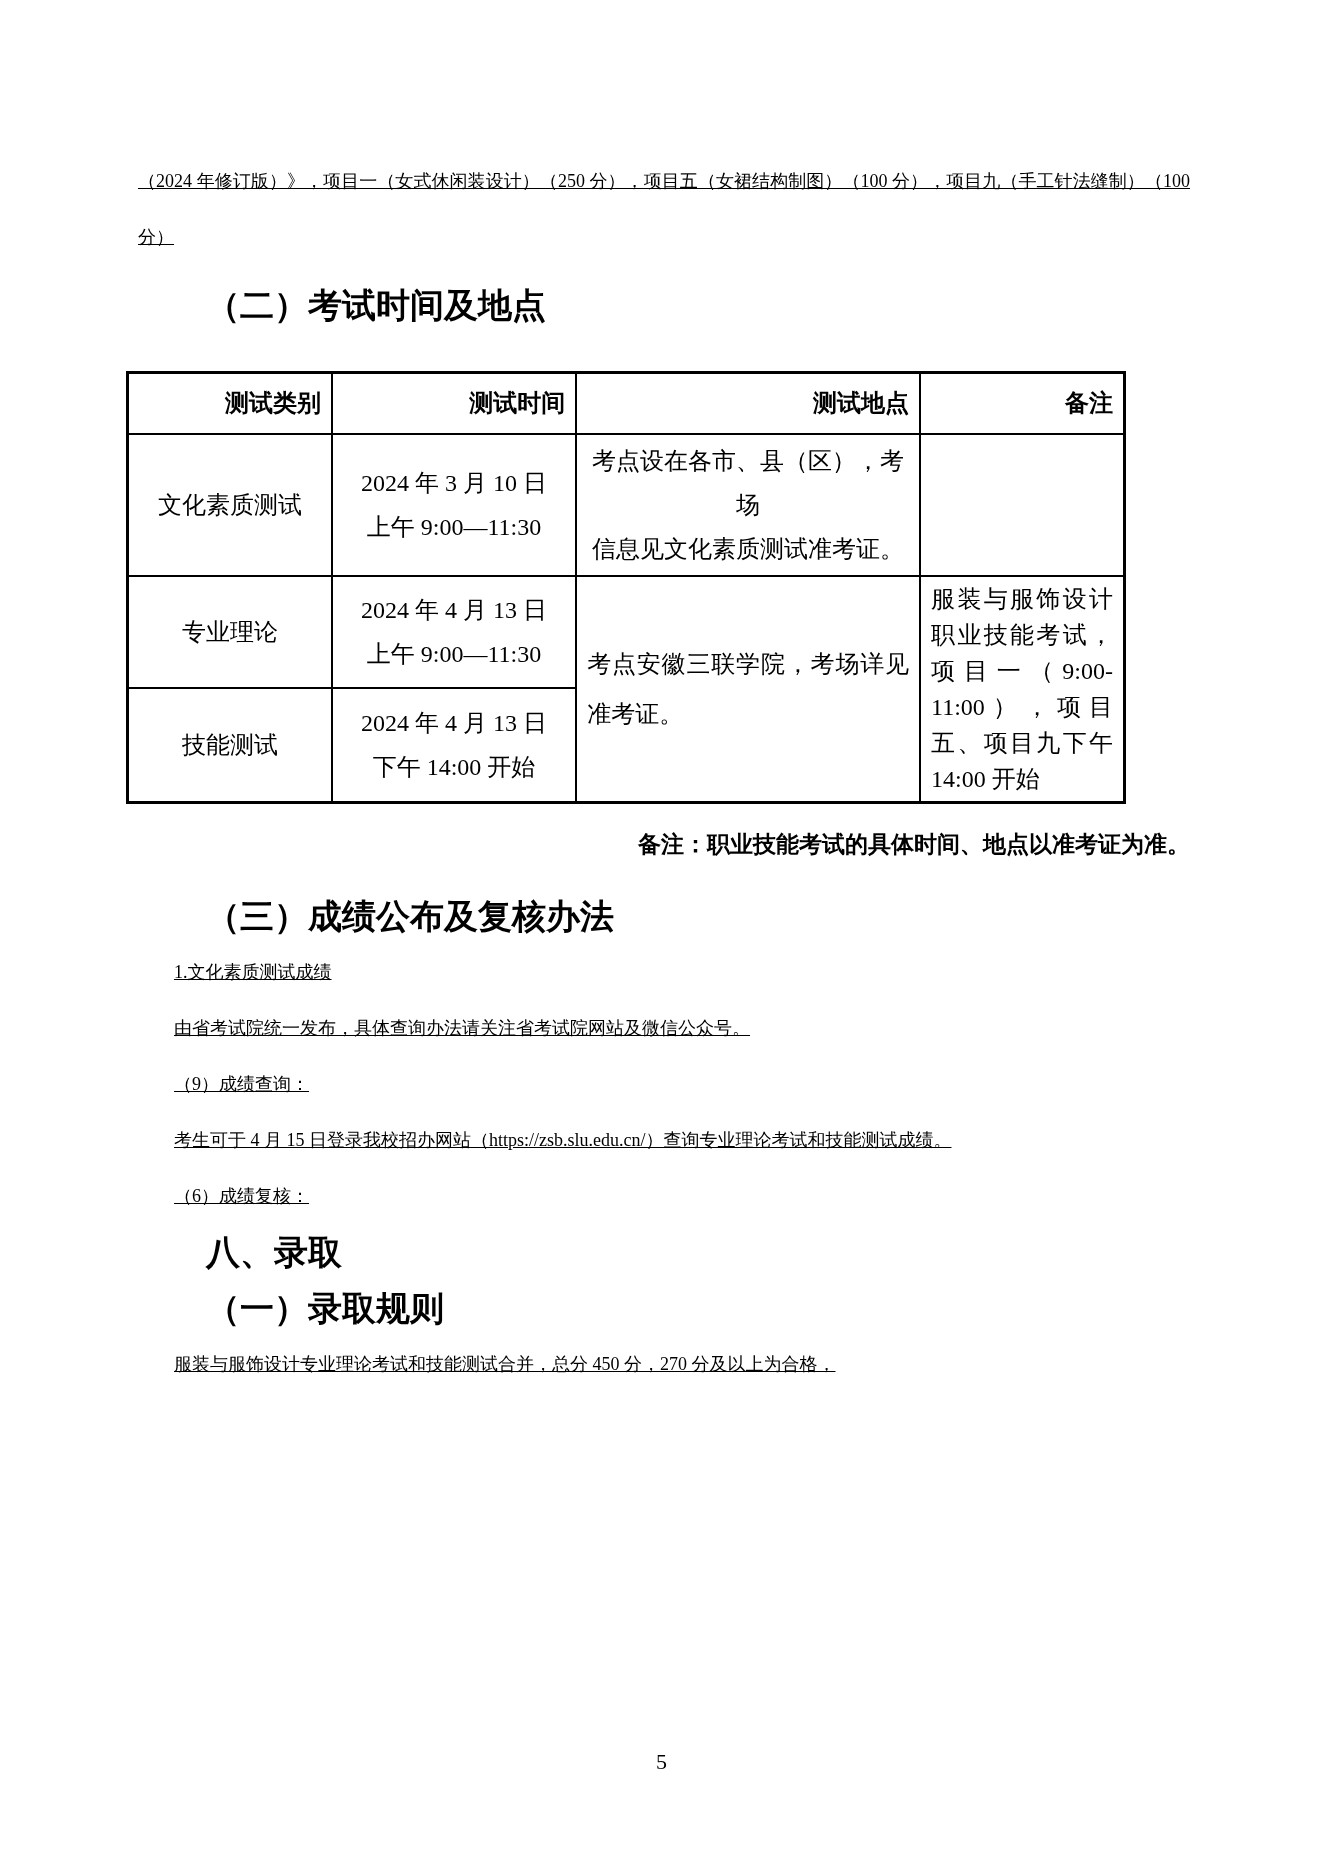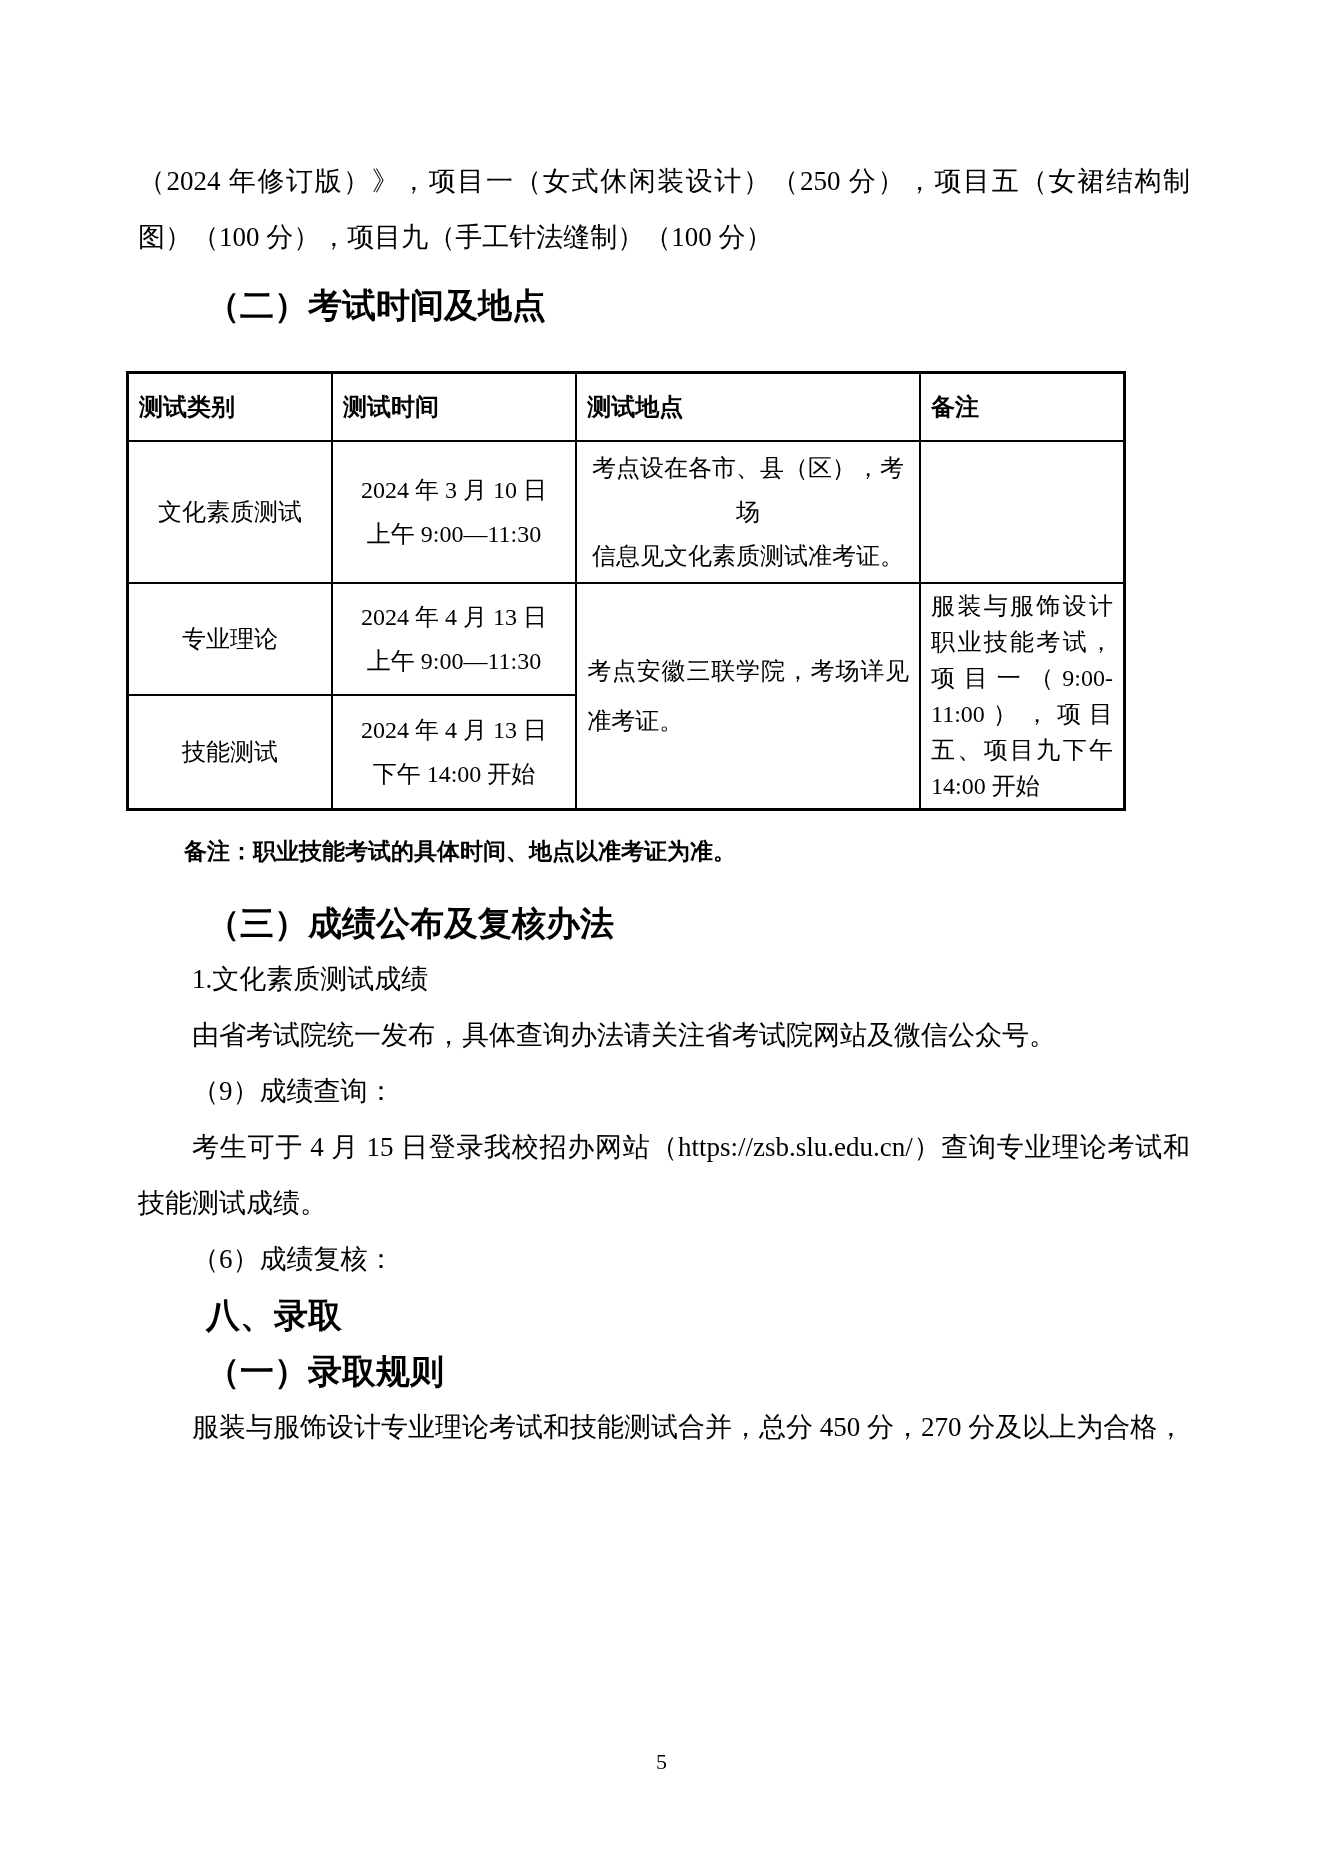--- a/index.html
+++ b/index.html
@@ -15,23 +15,24 @@
     background: #ffffff;
     box-sizing: border-box;
     padding: 153px 133px 0 138px;
     font-family: "Liberation Serif", "DejaVu Serif", serif;
     color: #000000;
     overflow: hidden;
   }
   p, h3 { margin: 0; padding: 0; }
 
   .body-text {
-    font-size: 27px;
+    font-size: 18px;
     line-height: 56px;
     text-align: justify;
+    text-decoration: underline;
   }
   .indent   { text-indent: 2em; }
   .no-indent{ text-indent: 0; }
 
   .heading {
     font-family: "Liberation Sans", "DejaVu Sans", sans-serif;
     font-weight: bold;
     font-size: 34px;
     line-height: 56px;
     text-indent: 2em;
@@ -50,42 +51,43 @@
   table.exam th, table.exam td {
     border: 2px solid #000;
     box-sizing: border-box;
     vertical-align: middle;
     padding: 4px 10px;
     font-size: 24px;
   }
   table.exam th {
     font-family: "Liberation Sans", "DejaVu Sans", sans-serif;
     font-weight: bold;
-    height: 68px;
-    text-align: left;
+    height: 61px;
+    text-align: right;
   }
   col.c1 { width: 20.5%; }
   col.c2 { width: 24.5%; }
   col.c3 { width: 34.5%; }
   col.c4 { width: 20.5%; }
   tr.r1 { height: 100px; }
   tr.r2 { height: 85px; }
   tr.r3 { height: 94px; }
   td.center { text-align: center; }
   td.pre { white-space: pre-line; line-height: 44px; }
   td.loc-merged { text-align: justify; line-height: 50px; padding: 4px 12px; }
   td.note-merged { text-align: justify; line-height: 36px; padding: 4px 8px; }
 
   .table-note {
     margin-top: 20px;
     font-family: "Liberation Sans", "DejaVu Sans", sans-serif;
     font-weight: bold;
     font-size: 23px;
     line-height: 40px;
     text-indent: 2em;
+    text-align: right;
   }
 
   .page-number {
     position: absolute;
     left: 0;
     right: 0;
     top: 1744px;
     text-align: center;
     font-size: 22px;
     line-height: 36px;

